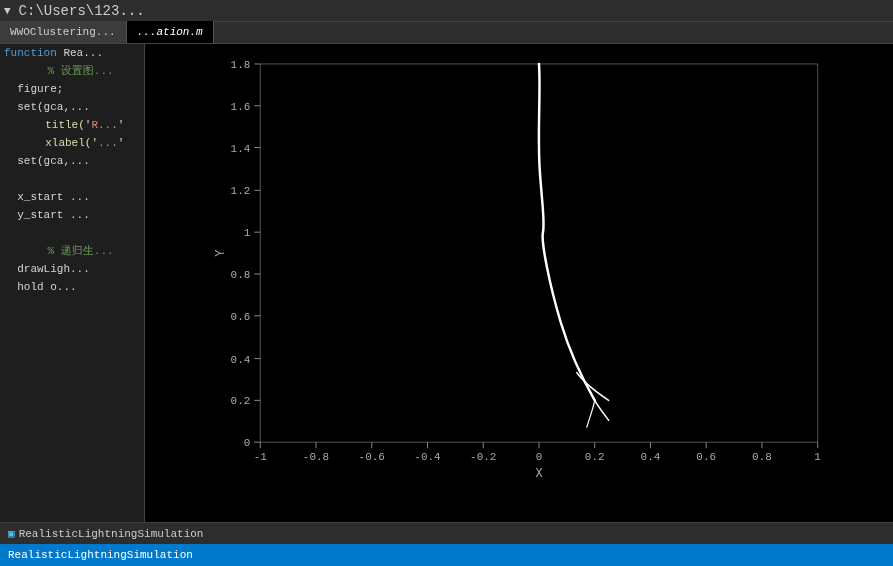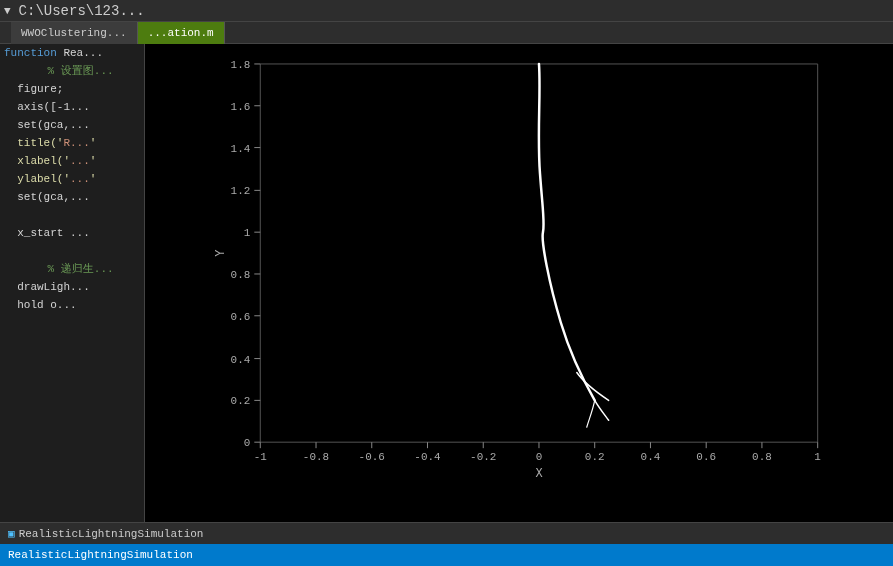--- a/index.html
+++ b/index.html
@@ -29,38 +29,38 @@
       color: #ccc;
       font-size: 11px;
       margin-right: 8px;
     }
 
     
     .tab-bar {
       height: 22px;
       background: #2d2d2d;
       display: flex;
-      align-items: center;
+      align-items: flex-end;
       border-bottom: 1px solid #444;
-      padding-left: 11px;
     }
     .tab {
       height: 22px;
       padding: 0 10px;
       font-size: 11px;
       color: #ccc;
       display: flex;
       align-items: center;
       background: #3c3c3c;
       border-right: 1px solid #555;
       cursor: pointer;
     }
     .tab.active {
-      background: #4d7c0f;
+      background: #000000;
       color: #fff;
+      font-style: italic;
     }
 
     
     .main-area {
       display: flex;
       height: calc(566px - 22px - 22px - 22px - 22px);
     }
 
     
     .code-panel {
@@ -69,21 +69,21 @@
       overflow: hidden;
       border-right: 1px solid #444;
     }
     .code-line {
       font-size: 11px;
       line-height: 18px;
       white-space: nowrap;
       padding-left: 4px;
     }
     .kw-blue { color: #569cd6; text-align: right; }
-    .kw-yellow { color: #dcdcaa; }
+    .kw-yellow { color: #dcdcaa; margin-left: 28px; }
     .kw-white { color: #d4d4d4; }
     .kw-orange { color: #ce9178; }
     .kw-comment { color: #6a9955; text-align: center; }
 
     
     .plot-panel {
       flex: 1;
       background: #000;
       position: relative;
       padding: 10px 10px 40px 40px;
@@ -144,28 +144,27 @@
 
 <div class="main-area">
 
   <div class="code-panel">
     <div class="code-line">
       <span class="kw-blue">function</span>
       <span class="kw-white"> Rea...</span>
     </div>
     <div class="code-line kw-comment">&nbsp;&nbsp;% 设置图...</div>
     <div class="code-line kw-white">&nbsp;&nbsp;figure;</div>
-    <div class="code-line kw-white">&nbsp;&nbsp;axis([-1...</div>
     <div class="code-line kw-white">&nbsp;&nbsp;set(gca,...</div>
     <div class="code-line kw-yellow">&nbsp;&nbsp;title('<span class="kw-orange">R...</span>'</div>
     <div class="code-line kw-yellow">&nbsp;&nbsp;xlabel('<span class="kw-orange">...</span>'</div>
-    <div class="code-line kw-yellow">&nbsp;&nbsp;ylabel('<span class="kw-orange">...</span>'</div>
     <div class="code-line kw-white">&nbsp;&nbsp;set(gca,...</div>
     <div class="code-line">&nbsp;</div>
     <div class="code-line kw-white">&nbsp;&nbsp;x_start ...</div>
+    <div class="code-line kw-white">&nbsp;&nbsp;y_start ...</div>
     <div class="code-line">&nbsp;</div>
     <div class="code-line kw-comment">&nbsp;&nbsp;% 递归生...</div>
     <div class="code-line kw-white">&nbsp;&nbsp;drawLigh...</div>
     <div class="code-line kw-white">&nbsp;&nbsp;hold o...</div>
   </div>
 
   <div class="plot-panel">
     <svg class="chart" viewBox="0 0 650 430" xmlns="http://www.w3.org/2000/svg">
 
       <rect width="650" height="430" fill="#000"></rect>

